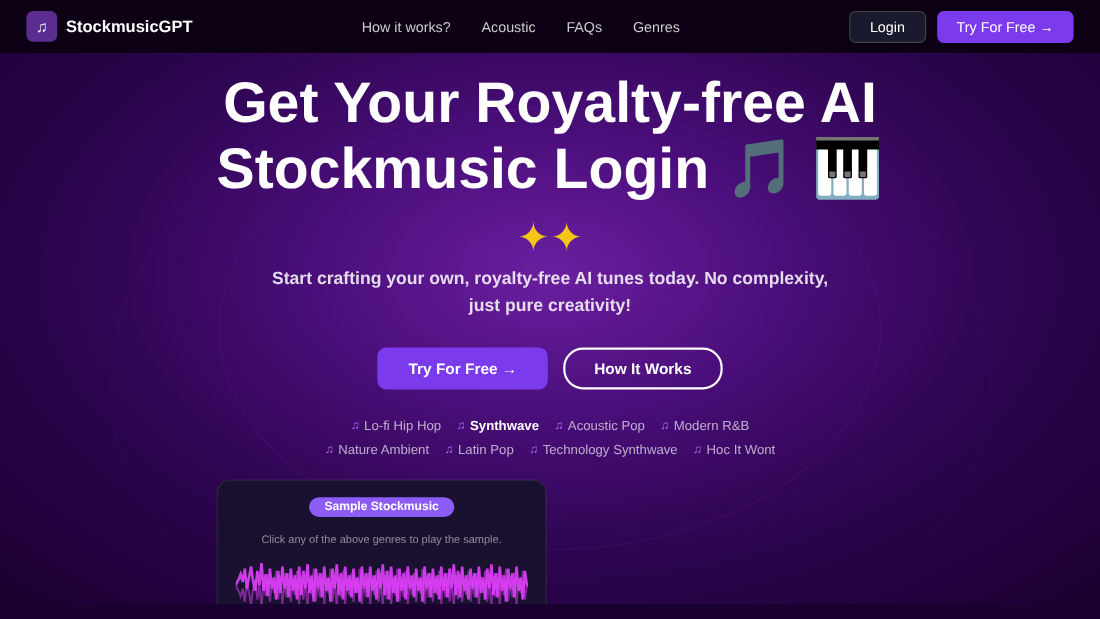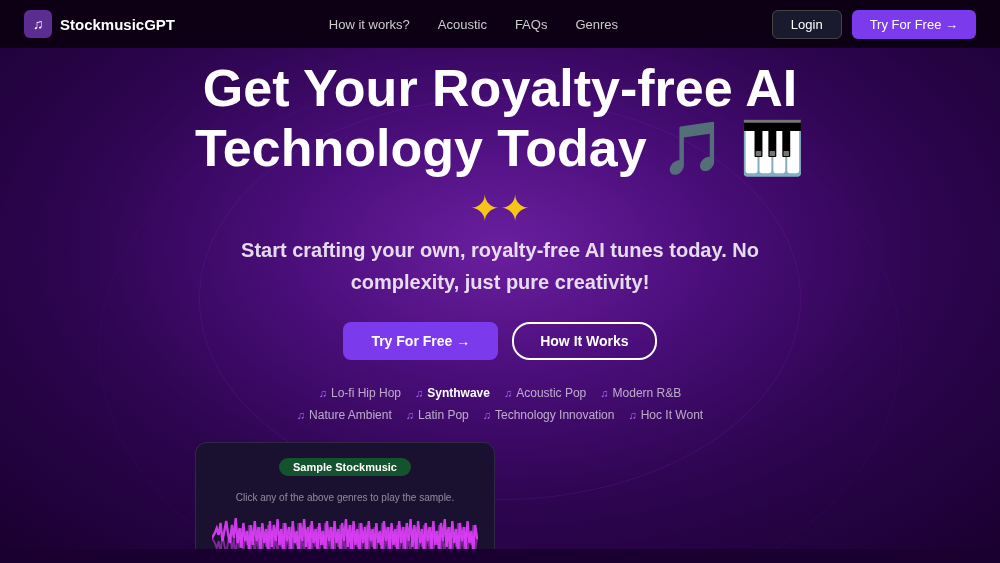--- a/index.html
+++ b/index.html
@@ -141,21 +141,21 @@
       margin-bottom: 10px;
     }
 
     .sparkles {
       font-size: 36px;
       margin-bottom: 4px;
       color: #f5c518;
     }
 
     .hero-subtitle {
-      font-size: 20px;
+      font-size: 16px;
       color: rgba(255,255,255,0.85);
       font-weight: 600;
       max-width: 520px;
       margin: 0 auto 24px;
       line-height: 1.6;
     }
 
     .hero-buttons {
       display: flex;
       align-items: center;
@@ -230,21 +230,21 @@
       position: relative;
       z-index: 2;
     }
 
     .sample-card-header {
       text-align: center;
       margin-bottom: 6px;
     }
 
     .sample-card-title {
-      background: #14532d;
+      background: #8b5cf6;
       color: white;
       font-size: 11px;
       font-weight: 700;
       padding: 3px 14px;
       border-radius: 20px;
       display: inline-block;
       margin-bottom: 16px;
     }
 
     .sample-card-subtitle {
@@ -288,21 +288,21 @@
   <div class="nav-actions">
     <button class="btn-login">Login</button>
     <button class="btn-try-free">Try For Free →</button>
   </div>
 </nav>
 
 <section class="hero">
   <div class="hero-content">
     <h1 class="hero-title">
       <div>Get Your Royalty-free AI</div>
-      <div>Technology Today 🎵 🎹</div>
+      <div>Stockmusic Login 🎵 🎹</div>
     </h1>
 
     <div class="sparkles">✦✦</div>
 
     <p class="hero-subtitle">Start crafting your own, royalty-free AI tunes today. No complexity, just pure creativity!</p>
 
     <div class="hero-buttons">
       <button class="btn-primary">Try For Free →</button>
       <button class="btn-secondary">How It Works</button>
     </div>
@@ -330,21 +330,21 @@
         <span class="genre-tag">
           <span class="music-note">♫</span>
           <span>Nature Ambient</span>
         </span>
         <span class="genre-tag">
           <span class="music-note">♫</span>
           <span>Latin Pop</span>
         </span>
         <span class="genre-tag">
           <span class="music-note">♫</span>
-          <span>Technology Innovation</span>
+          <span>Technology Synthwave</span>
         </span>
         <span class="genre-tag">
           <span class="music-note">♫</span>
           <span>Hoc It Wont</span>
         </span>
       </div>
     </div>
 
     <div class="sample-card">
       <div class="sample-card-header">

